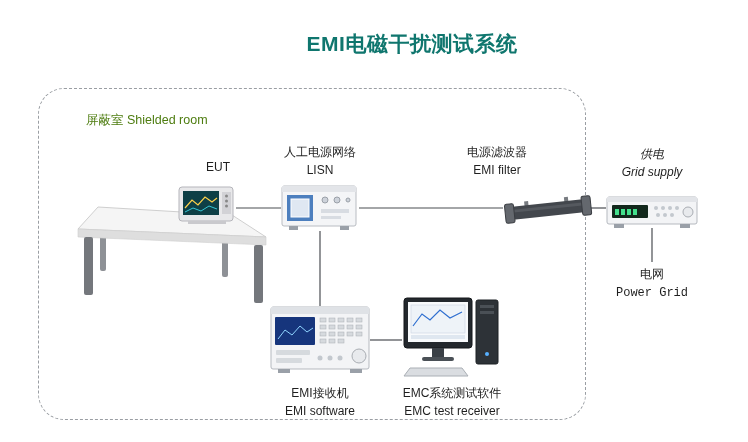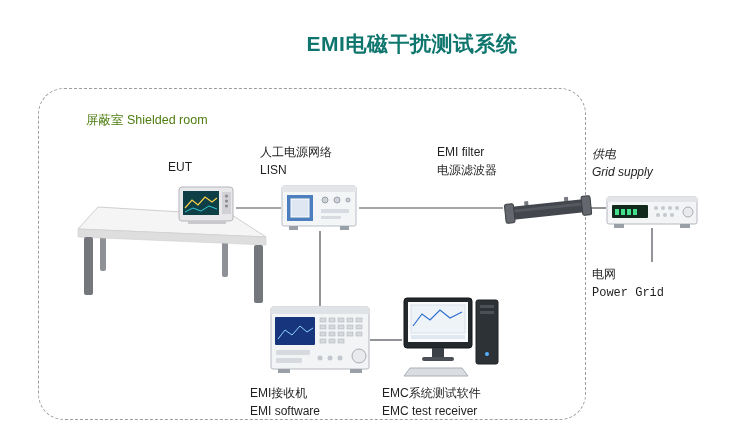--- a/index.html
+++ b/index.html
@@ -19,21 +19,21 @@
   .room{
     position:absolute;left:38px;top:88px;width:548px;height:332px;
     border:1.5px dashed #9a9ea3;border-radius:26px;
     box-sizing:border-box;background:transparent;
   }
   .room-label{
     position:absolute;left:86px;top:112px;
     font-size:12.5px;color:#4d7c0f;
   }
   .node-label{
-    position:absolute;
+    position:absolute;text-align:center;
     font-size:12px;color:#1f1f1f;line-height:1.5;
   }
   .device{position:absolute;}
   .device svg{display:block;}
   .lines{position:absolute;left:0;top:0;width:748px;height:442px;pointer-events:none;}
 </style>
 </head>
 <body>
 
 <div class="canvas">
@@ -96,22 +96,22 @@
       <circle cx="56" cy="17" r="3" fill="#cdd2da" stroke="#9aa0a8"></circle>
       <circle cx="67" cy="17" r="2" fill="#cdd2da" stroke="#9aa0a8"></circle>
       <rect x="40" y="26" width="28" height="4" fill="#d8dce2"></rect>
       <rect x="40" y="33" width="20" height="3" fill="#d8dce2"></rect>
       <rect x="8" y="43" width="9" height="4" fill="#9aa0a8"></rect>
       <rect x="59" y="43" width="9" height="4" fill="#9aa0a8"></rect>
     </svg>
   </div>
 
   <div class="node-label" style="left:437px;top:143px;width:120px;">
+    <div>电源滤波器</div>
     <div>EMI filter</div>
-    <div>电源滤波器</div>
   </div>
 
   <div class="device" style="left:503px;top:192px;">
     <svg width="90" height="34" viewBox="0 0 90 34">
       <g transform="rotate(-6 45 17)">
         <rect x="22" y="7" width="4" height="6" fill="#777b80"></rect>
         <rect x="62" y="7" width="4" height="6" fill="#777b80"></rect>
         <rect x="8" y="11" width="74" height="13" rx="4" fill="#43474d"></rect>
         <rect x="8" y="14" width="74" height="3" fill="#5a5e64" opacity="0.8"></rect>
         <rect x="2" y="8" width="9" height="19" rx="2" fill="#64686e" stroke="#3a3d42"></rect>

